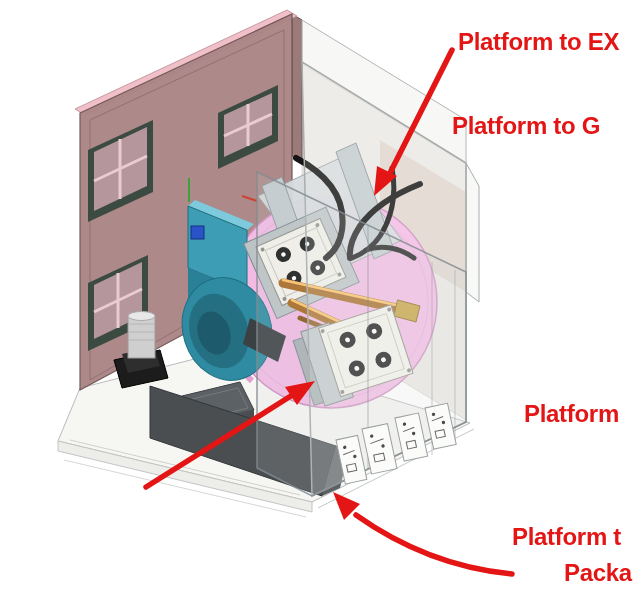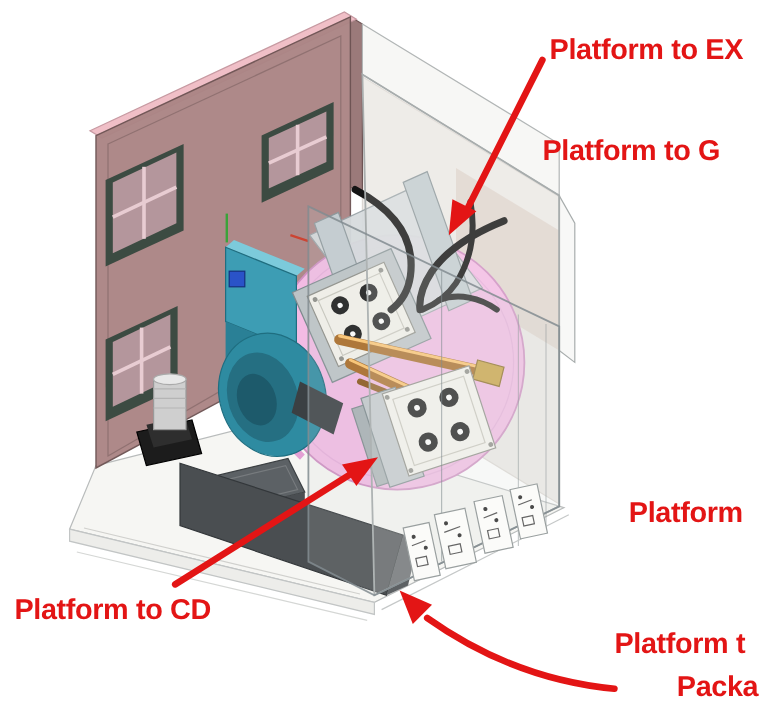--- a/index.html
+++ b/index.html
@@ -215,17 +215,16 @@
     </g>
     <g>
       <path d="M 512 574 Q 428 566 356 515" fill="none" stroke="var(--annotation,#e31515)" stroke-width="5.5" stroke-linecap="round"></path>
       <polygon points="333,492 360,504 344,520" fill="var(--annotation,#e31515)"></polygon>
     </g>
   </g>
 </svg>
 
 <div class="lbl" style="left:458px;top:29px">Platform to EX</div>
 <div class="lbl" style="left:452px;top:113px">Platform to G</div>
-<div class="lbl" style="left:524px;top:415px">Platform</div>
-<div class="lbl" style="left:12px;top:496px">Platform to CD</div>
+<div class="lbl" style="left:524px;top:401px">Platform</div>
 <div class="lbl" style="left:512px;top:524px">Platform t</div>
 <div class="lbl" style="left:564px;top:560px">Packa</div>
 </div>
 
 </body></html>

